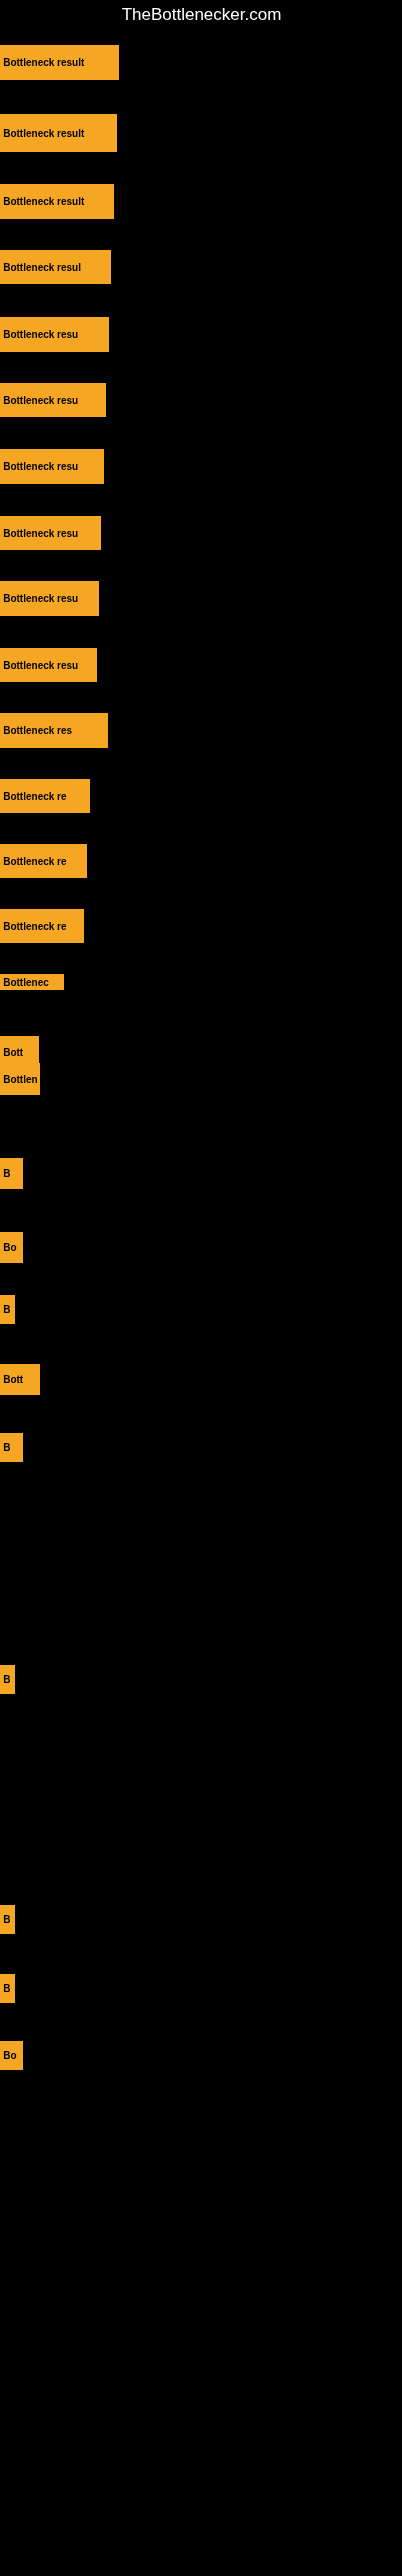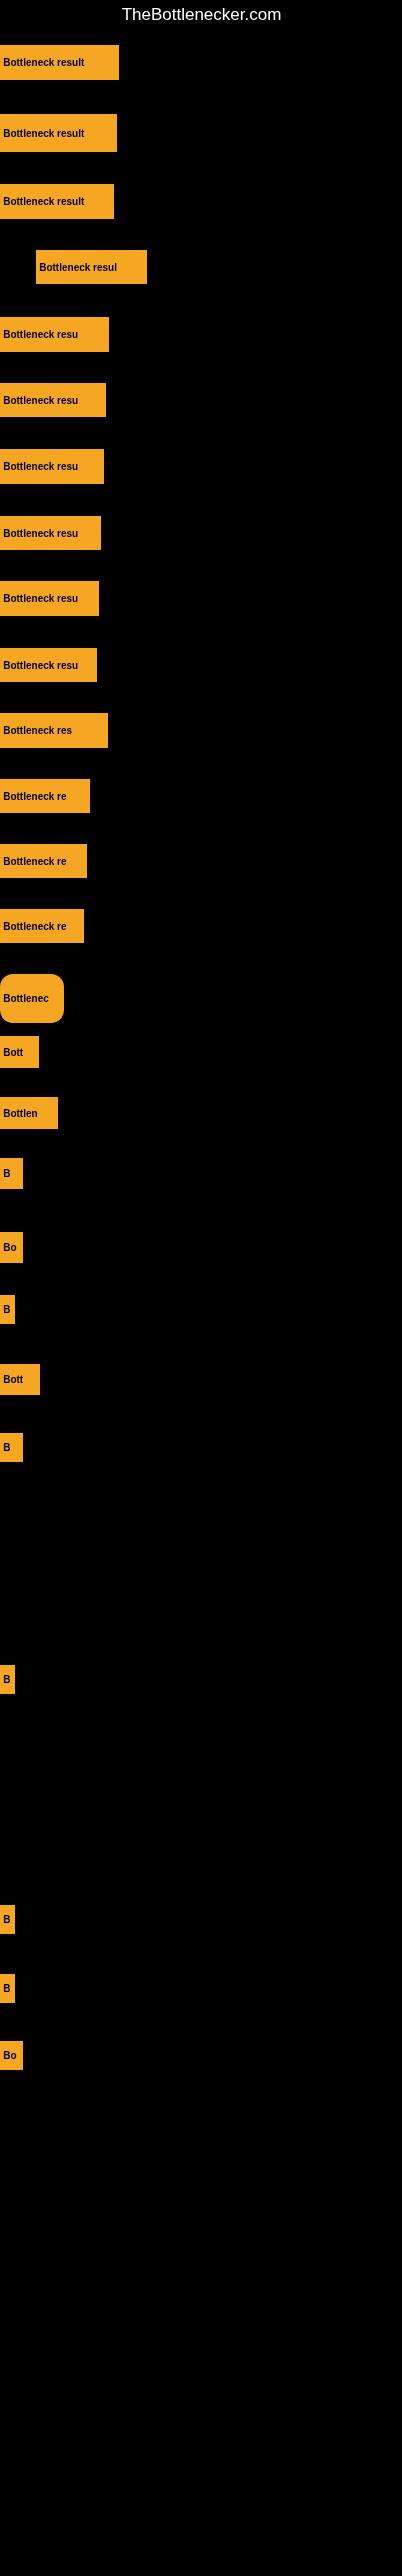--- a/index.html
+++ b/index.html
@@ -41,34 +41,34 @@
     }
   </style>
 </head>
 <body>
 
 <div class="site-title">TheBottlenecker.com</div>
 
 <div class="bottleneck-bar" style="top: 45px; width: 119px; height: 35px;">Bottleneck result</div>
 <div class="bottleneck-bar" style="top: 114px; width: 117px; height: 38px;">Bottleneck result</div>
 <div class="bottleneck-bar" style="top: 184px; width: 114px; height: 35px;">Bottleneck result</div>
-<div class="bottleneck-bar" style="top: 250px; width: 111px; height: 34px; margin-left: 36px;">Bottleneck resul</div>
+<div class="bottleneck-bar" style="top: 250px; width: 111px; height: 34px;">Bottleneck resul</div>
 <div class="bottleneck-bar" style="top: 317px; width: 109px; height: 35px;">Bottleneck resu</div>
 <div class="bottleneck-bar" style="top: 383px; width: 106px; height: 34px;">Bottleneck resu</div>
 <div class="bottleneck-bar" style="top: 449px; width: 104px; height: 35px;">Bottleneck resu</div>
 <div class="bottleneck-bar" style="top: 516px; width: 101px; height: 34px;">Bottleneck resu</div>
 <div class="bottleneck-bar" style="top: 581px; width: 99px; height: 35px;">Bottleneck resu</div>
 <div class="bottleneck-bar" style="top: 648px; width: 97px; height: 34px;">Bottleneck resu</div>
 <div class="bottleneck-bar" style="top: 713px; width: 108px; height: 35px;">Bottleneck res</div>
 <div class="bottleneck-bar" style="top: 779px; width: 90px; height: 34px;">Bottleneck re</div>
 <div class="bottleneck-bar" style="top: 844px; width: 87px; height: 34px;">Bottleneck re</div>
 <div class="bottleneck-bar" style="top: 909px; width: 84px; height: 34px;">Bottleneck re</div>
-<div class="bottleneck-bar" style="top: 974px; width: 64px; height: 49px; border-radius: 13px;">Bottlenec</div>
+<div class="bottleneck-bar" style="top: 974px; width: 64px; height: 16px;">Bottlenec</div>
 <div class="bottleneck-bar" style="top: 1036px; width: 39px; height: 32px;">Bott</div>
-<div class="bottleneck-bar" style="top: 1097px; width: 58px; height: 32px;">Bottlen</div>
+<div class="bottleneck-bar" style="top: 1063px; width: 40px; height: 32px;">Bottlen</div>
 <div class="bottleneck-bar" style="top: 1158px; width: 22.5px; height: 31px;">B</div>
 <div class="bottleneck-bar" style="top: 1232px; width: 22.5px; height: 31px;">Bo</div>
 <div class="bottleneck-bar" style="top: 1295px; width: 14.5px; height: 29px;">B</div>
 <div class="bottleneck-bar" style="top: 1364px; width: 40px; height: 31px;">Bott</div>
 <div class="bottleneck-bar" style="top: 1433px; width: 22.5px; height: 29px;">B</div>
 <div class="bottleneck-bar" style="top: 1665px; width: 14.5px; height: 29px;">B</div>
 <div class="bottleneck-bar" style="top: 1905px; width: 14.5px; height: 29px;">B</div>
 <div class="bottleneck-bar" style="top: 1974px; width: 14.5px; height: 29px;">B</div>
 <div class="bottleneck-bar" style="top: 2041px; width: 22.5px; height: 29px;">Bo</div>
 

